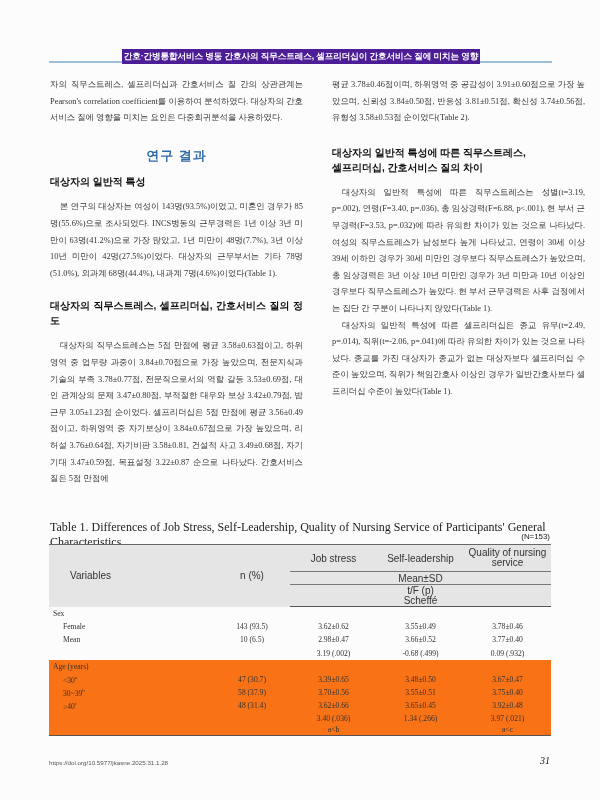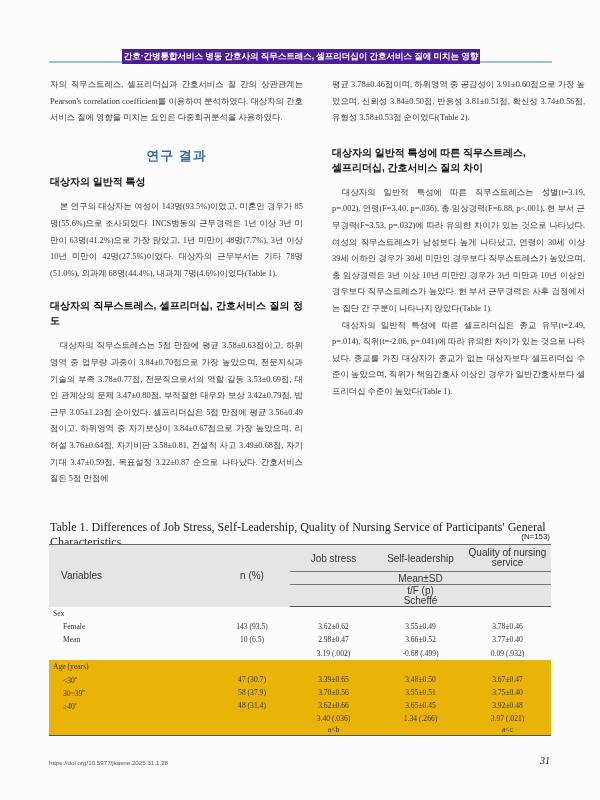--- a/index.html
+++ b/index.html
@@ -25,21 +25,21 @@
   .table-n { position:absolute; right:50px; top:532px; font-family:"Liberation Sans","DejaVu Sans",sans-serif; font-size:7.9px; color:#222; }
   table { position:absolute; left:49px; top:544px; width:502px; border-collapse:collapse; font-size:7.6px; }
   thead th { background:#e5e5e5; font-family:"Liberation Sans","DejaVu Sans",sans-serif; font-weight:normal;
              color:#333; font-size:10px; padding:0; }
   table { border-top:1.2px solid #666; border-bottom:1.2px solid #555; }
   thead tr.last th { border-bottom:1.2px solid #555; }
   .subhead-line { border-bottom:1px solid #777; }
   td { padding:0; height:13.2px; text-align:center; color:#333; }
   td.var { text-align:left; padding-left:4px; }
   td.var.sub { padding-left:14px; }
-  tr.shade td { background:#eab308; }
+  tr.shade td { background:#f97316; }
   sup { font-size:5px; }
   .footer-doi { position:absolute; left:49px; top:759px; font-family:"Liberation Sans","DejaVu Sans",sans-serif; font-size:6.2px; color:#555; }
   .footer-page { position:absolute; left:540px; top:755px; font-size:10px; font-style:italic; color:#222; }
 </style>
 </head>
 <body>
 
 <div class="header-line"></div>
 <div class="header-band">간호·간병통합서비스 병동 간호사의 직무스트레스, 셀프리더십이 간호서비스 질에 미치는 영향</div>
 
@@ -68,21 +68,21 @@
 <table>
   <colgroup>
     <col style="width:165px">
       <col style="width:76px">
       <col style="width:87px">
       <col style="width:87px">
       <col style="width:87px">
   </colgroup>
   <thead>
     <tr style="height:27px">
-      <th rowspan="3" style="text-align:left;padding-left:12px">Variables</th>
+      <th rowspan="3" style="text-align:left;padding-left:21px">Variables</th>
       <th rowspan="3">n (%)</th>
       <th class="subhead-line">Job stress</th>
       <th class="subhead-line">Self-leadership</th>
       <th class="subhead-line" style="line-height:10px">Quality of nursing service</th>
     </tr>
     <tr style="height:13px">
       <th colspan="3" class="subhead-line">Mean±SD</th>
     </tr>
     <tr class="last" style="height:22px">
       <th colspan="3" style="line-height:10px">

